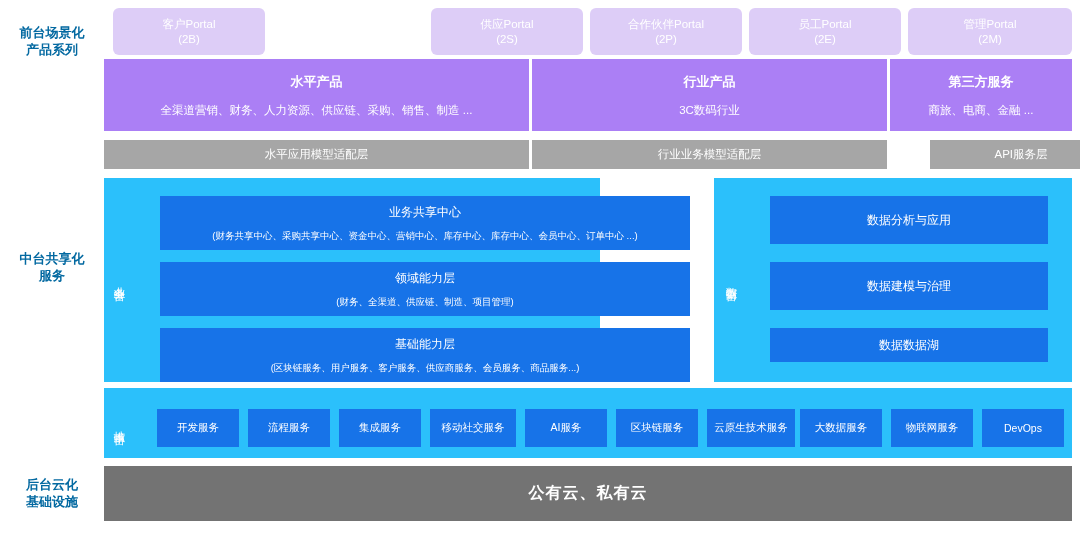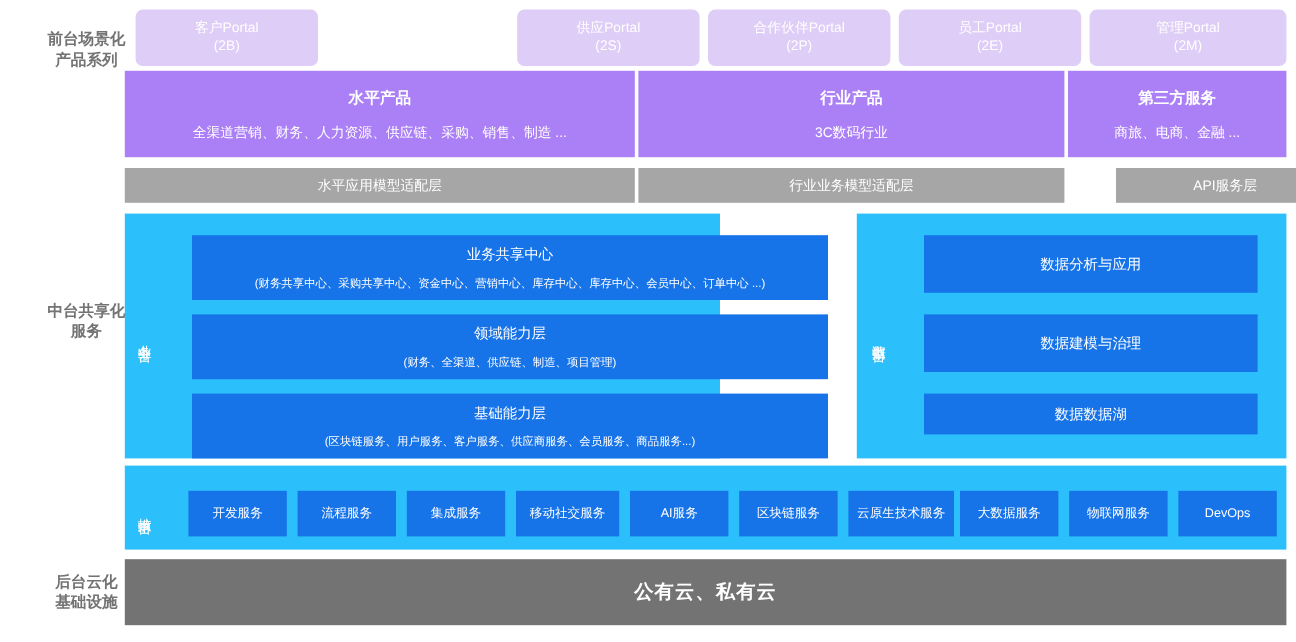--- a/index.html
+++ b/index.html
@@ -22,22 +22,21 @@
 
   
   .row-label {
     position: absolute;
     left: 0;
     width: 104px;
     text-align: center;
     font-weight: bold;
     font-size: 13px;
     line-height: 17px;
-    color: #737373;
-    padding-left: 20px;
+    color: #0369a1;
   }
   .row-label .l2 { display: block; }
 
   
   .box {
     position: absolute;
     box-sizing: border-box;
     display: flex;
     flex-direction: column;
     align-items: center;

